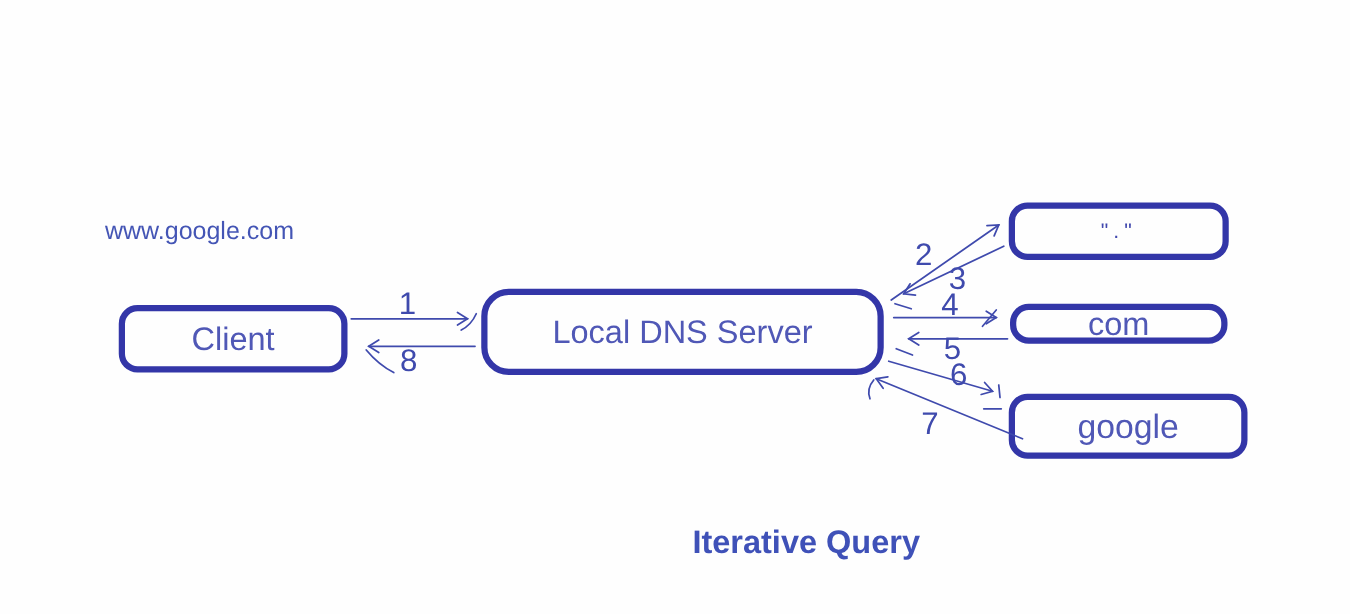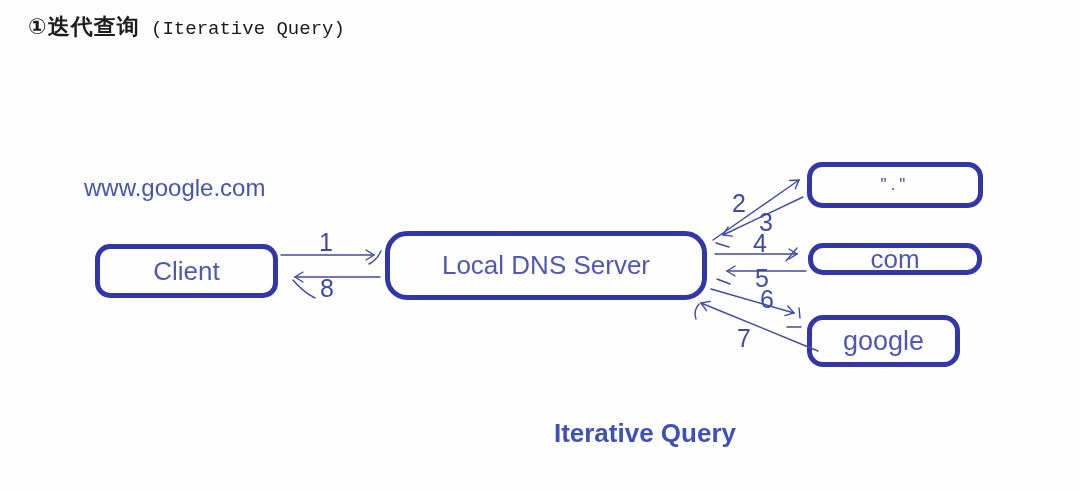--- a/index.html
+++ b/index.html
@@ -38,26 +38,26 @@
     display: flex;
     align-items: center;
     justify-content: center;
     color: #5058b6;
     font-size: 26px;
   }
   #node-client   { left: 95px;  top: 244px; width: 183px; height: 54px; }
   #node-localdns { left: 385px; top: 231px; width: 322px; height: 69px; border-radius: 22px; }
   #node-root     { left: 807px; top: 162px; width: 176px; height: 46px; font-size: 17px; letter-spacing: 4px; color: #4149ae; }
   #node-com      { left: 808px; top: 243px; width: 174px; height: 32px; }
-  #node-google   { left: 807px; top: 315px; width: 153px; height: 52px; font-size: 27px; border-radius: 16px; }
+  #node-google   { left: 807px; top: 315px; width: 191px; height: 52px; font-size: 27px; }
   .query-label {
     position: absolute;
     left: 84px;
     top: 174px;
-    font-size: 24px;
+    font-size: 20px;
     color: #4455b5;
     white-space: nowrap;
   }
   .caption {
     position: absolute;
     left: 396px;
     top: 418px;
     width: 340px;
     text-align: right;
     font-size: 26px;
@@ -81,23 +81,20 @@
     font-size: 25px;
     font-family: "Liberation Sans", sans-serif;
     text-anchor: middle;
   }
 </style>
 </head>
 <body>
 
 <div id="stage">
 
-  <div class="page-title">
-    <span class="zh">①迭代查询</span><span class="en"> (Iterative Query)</span>
-  </div>
 
   <div class="query-label">www.google.com</div>
 
   <div class="node" id="node-localdns">
     <span>Local DNS Server</span>
   </div>
 
   <div class="node" id="node-client">
     <span>Client</span>
   </div>

